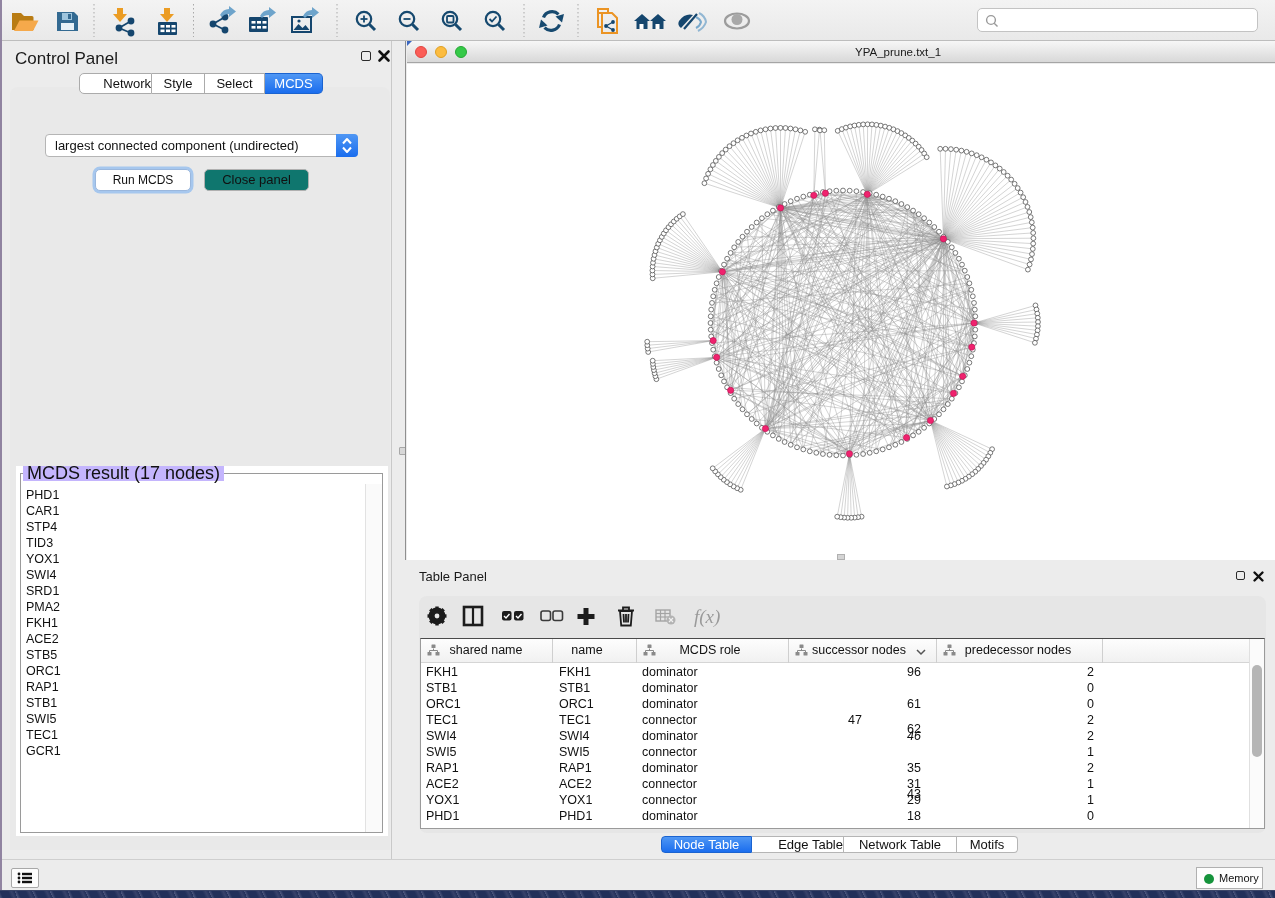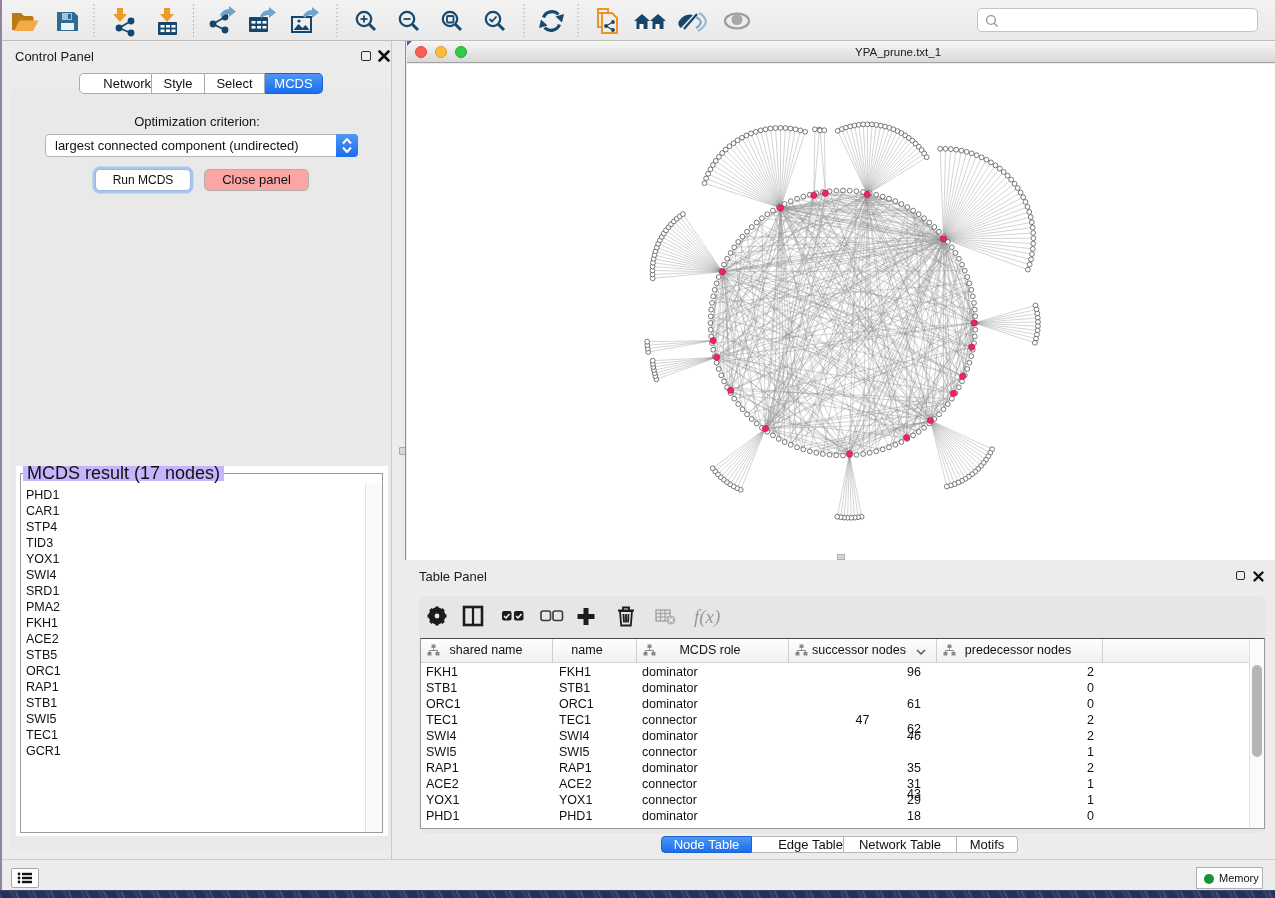--- a/index.html
+++ b/index.html
@@ -153,46 +153,45 @@
 </g>
 </svg>
 <div class="abs" style="left:977px;top:8px;width:281px;height:24px;background:#fff;border:1px solid #c3c3c3;border-radius:5px;">
 <svg width="16" height="16" style="position:absolute;left:6px;top:4px">
       <circle cx="7" cy="7" r="4.4" fill="none" stroke="#9a9a9a" stroke-width="1.4"></circle>
       <line x1="10.2" y1="10.2" x2="13.5" y2="13.5" stroke="#9a9a9a" stroke-width="1.4"></line>
     </svg>
 </div>
 
 <div class="abs" style="left:2px;top:41px;width:390px;height:818px;background:#ececec;">
-  <div class="abs" style="left:13px;top:8px;font-size:13px;color:#1a1a1a;">Control Panel</div>
+  <div class="abs" style="left:13px;top:8px;font-size:17px;color:#1a1a1a;">Control Panel</div>
   <div class="abs" style="left:359px;top:10px;width:10px;height:10px;border:1.6px solid #2b2b2b;border-radius:2px;"></div>
   <svg class="abs" style="left:375px;top:8px" width="14" height="14">
       <path d="M2.5 2.5 L11.5 11.5 M11.5 2.5 L2.5 11.5" stroke="#111" stroke-width="2.6" stroke-linecap="round"></path>
     </svg>
 
   <div class="abs" style="left:8px;top:46px;width:380px;height:763px;background:#e9e9e9;border-radius:8px 8px 0 0;"></div>
 
   <div class="abs" style="left:77px;top:32px;height:21px;display:flex;font-size:13px;">
     <div style="width:73px;background:#fff;border:1px solid #ababab;border-radius:5px 0 0 5px;text-align:right;line-height:19px;color:#111;">Network</div>
     <div style="width:53px;background:#fff;border:1px solid #ababab;border-left:none;text-align:center;line-height:19px;color:#111;">Style</div>
     <div style="width:60px;background:#fff;border:1px solid #ababab;border-left:none;text-align:center;line-height:19px;color:#111;">Select</div>
     <div style="width:58px;background:linear-gradient(#4f97f4,#1a6dee);border:1px solid #1a63d0;border-left:none;border-radius:0 5px 5px 0;text-align:center;line-height:19px;color:#fff;">MCDS</div>
   </div>
-  <div class="abs" style="left:0;top:73px;width:390px;text-align:center;font-size:13px;color:#111;">Optimization criterion:</div>
 
   <div class="abs" style="left:43px;top:93px;width:313px;height:23px;background:#fff;border:1px solid #b5b5b5;border-radius:4px;font-size:13px;line-height:21px;color:#111;padding-left:9px;">largest connected component (undirected)
     <div class="abs" style="right:-1px;top:-1px;width:22px;height:23px;background:linear-gradient(#4f97f4,#1a6dee);border-radius:0 4px 4px 0;">
       <svg width="22" height="23">
           <path d="M7 9.5 L11 5 L15 9.5 M7 13.5 L11 18 L15 13.5" stroke="#fff" stroke-width="2" fill="none" stroke-linejoin="round"></path>
         </svg>
     </div>
   </div>
 
   <div class="abs" style="left:93px;top:128px;width:96px;height:22px;background:#fff;border:1px solid #9ab7dd;border-radius:5px;box-shadow:0 0 0 2.5px #a6c7ee;text-align:center;line-height:20px;font-size:12px;color:#111;">Run MCDS</div>
-  <div class="abs" style="left:202px;top:128px;width:105px;height:22px;background:#fca5a5;border:1px solid #b0b0b0;border-radius:5px;text-align:center;line-height:20px;font-size:13px;color:#111;">Close panel</div>
+  <div class="abs" style="left:202px;top:128px;width:105px;height:22px;background:#0f766e;border:1px solid #b0b0b0;border-radius:5px;text-align:center;line-height:20px;font-size:13px;color:#111;">Close panel</div>
 
   <div class="abs" style="left:14px;top:425px;width:372px;height:370px;background:#fff;"></div>
   <div class="abs" style="left:18px;top:432px;width:363px;height:360px;border:1px solid #9a9a9a;"></div>
   <div class="abs" style="left:21px;top:425px;background:#c4b5fd;padding:0 4px;font-size:18px;color:#111;height:15px;line-height:15px;">MCDS result (17 nodes)</div>
   <div class="abs" style="left:24px;top:446px;font-size:12.5px;color:#111;">
       <div style="height:16px;line-height:16px;">PHD1</div>
       <div style="height:16px;line-height:16px;">CAR1</div>
       <div style="height:16px;line-height:16px;">STP4</div>
       <div style="height:16px;line-height:16px;">TID3</div>
       <div style="height:16px;line-height:16px;">YOX1</div>
@@ -677,21 +676,21 @@
 <span class="abs" style="left:5px;">ORC1</span>
         <span class="abs" style="left:138px;">ORC1</span>
         <span class="abs" style="left:221px;">dominator</span>
         <span class="abs" style="left:427px;width:73px;text-align:right;">61</span>
         <span class="abs" style="left:580px;width:93px;text-align:right;">0</span>
       </div>
 <div class="abs" style="left:0;top:74px;width:845px;height:16px;font-size:12.5px;color:#111;">
 <span class="abs" style="left:5px;">TEC1</span>
         <span class="abs" style="left:138px;">TEC1</span>
         <span class="abs" style="left:221px;">connector</span>
-        <span class="abs" style="left:405px;width:73px;text-align:center;">47</span>
+        <span class="abs" style="left:427px;width:73px;text-align:left;">47</span>
         <span class="abs" style="left:580px;width:93px;text-align:right;">2</span>
       </div>
 <div class="abs" style="left:0;top:90px;width:845px;height:16px;font-size:12.5px;color:#111;">
 <span class="abs" style="left:5px;">SWI4</span>
         <span class="abs" style="left:138px;">SWI4</span>
         <span class="abs" style="left:221px;">dominator</span>
         <span class="abs" style="left:427px;width:73px;text-align:right;font-style:italic;">46</span>
         <span class="abs" style="left:580px;width:93px;text-align:right;">2</span>
       </div>
 <div class="abs" style="left:0;top:106px;width:845px;height:16px;font-size:12.5px;color:#111;">

